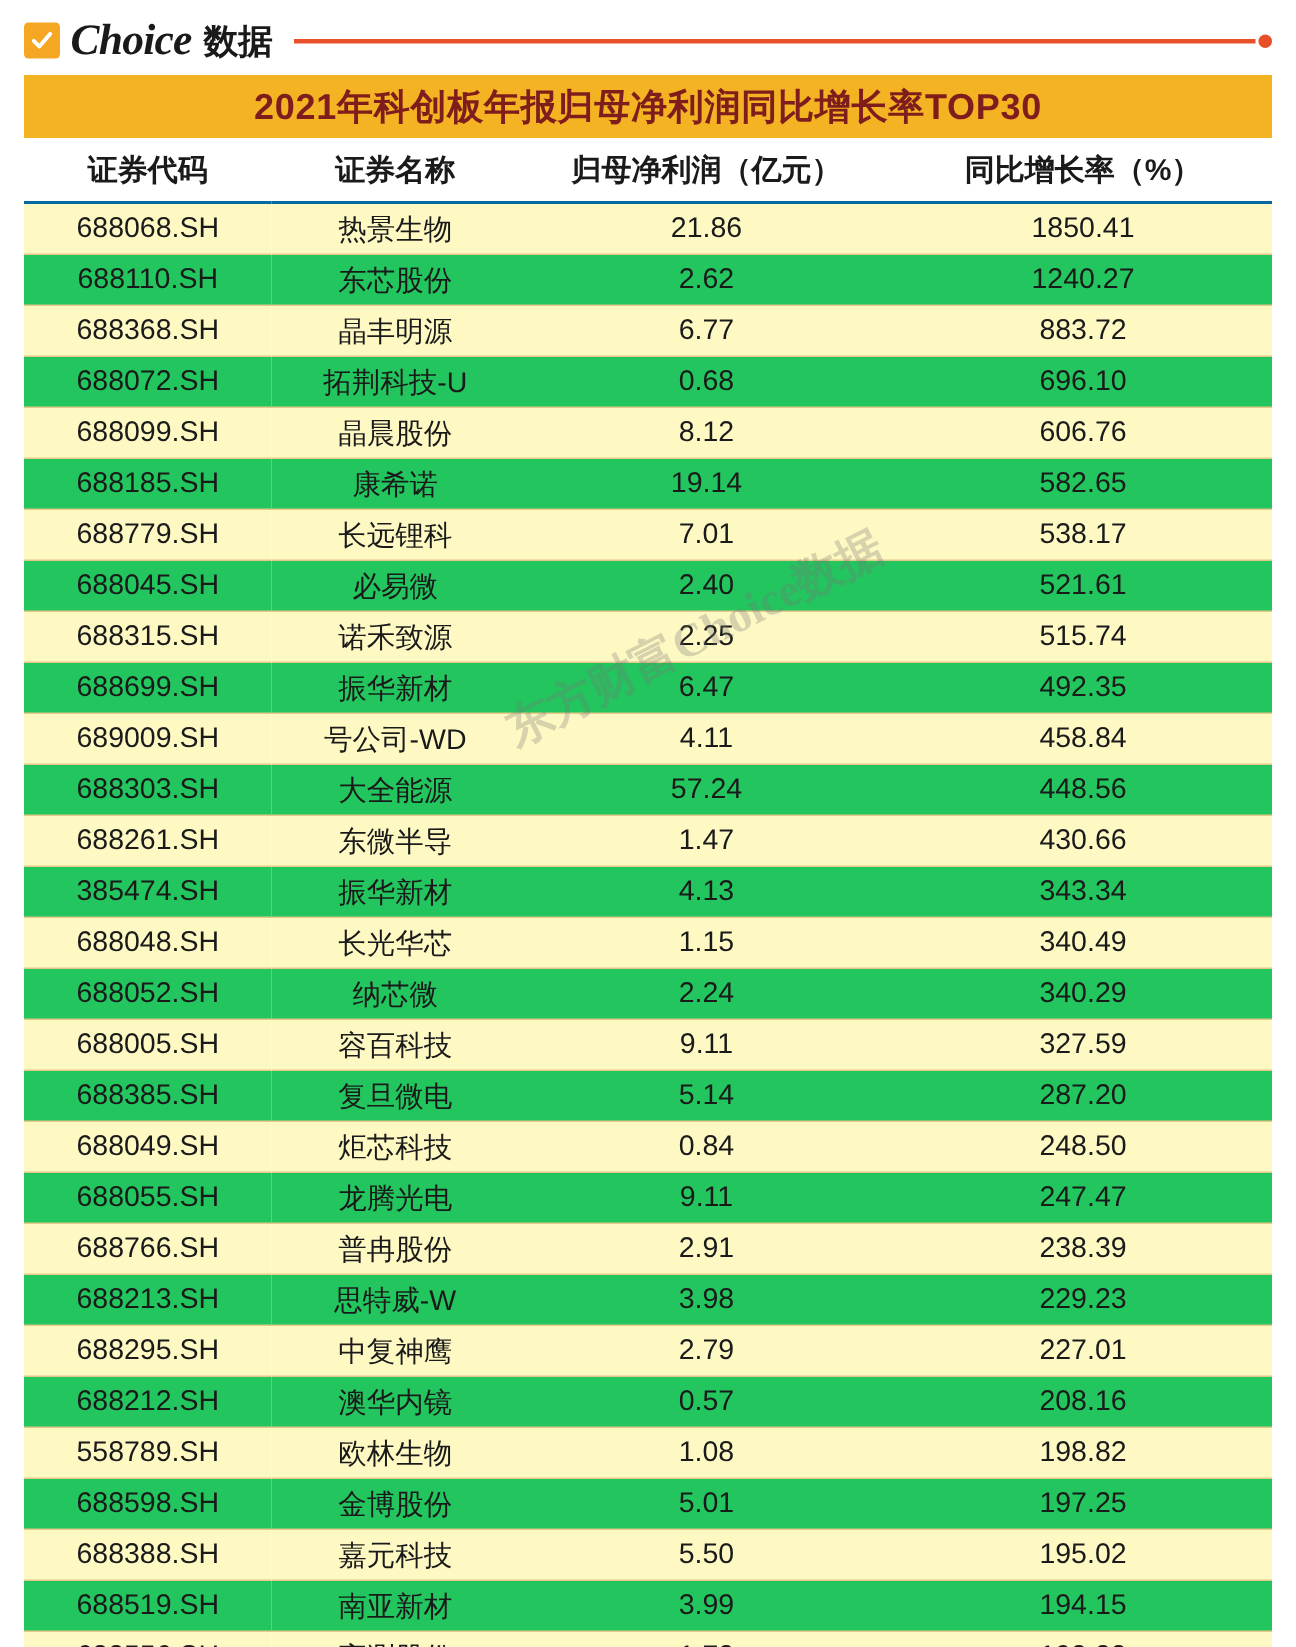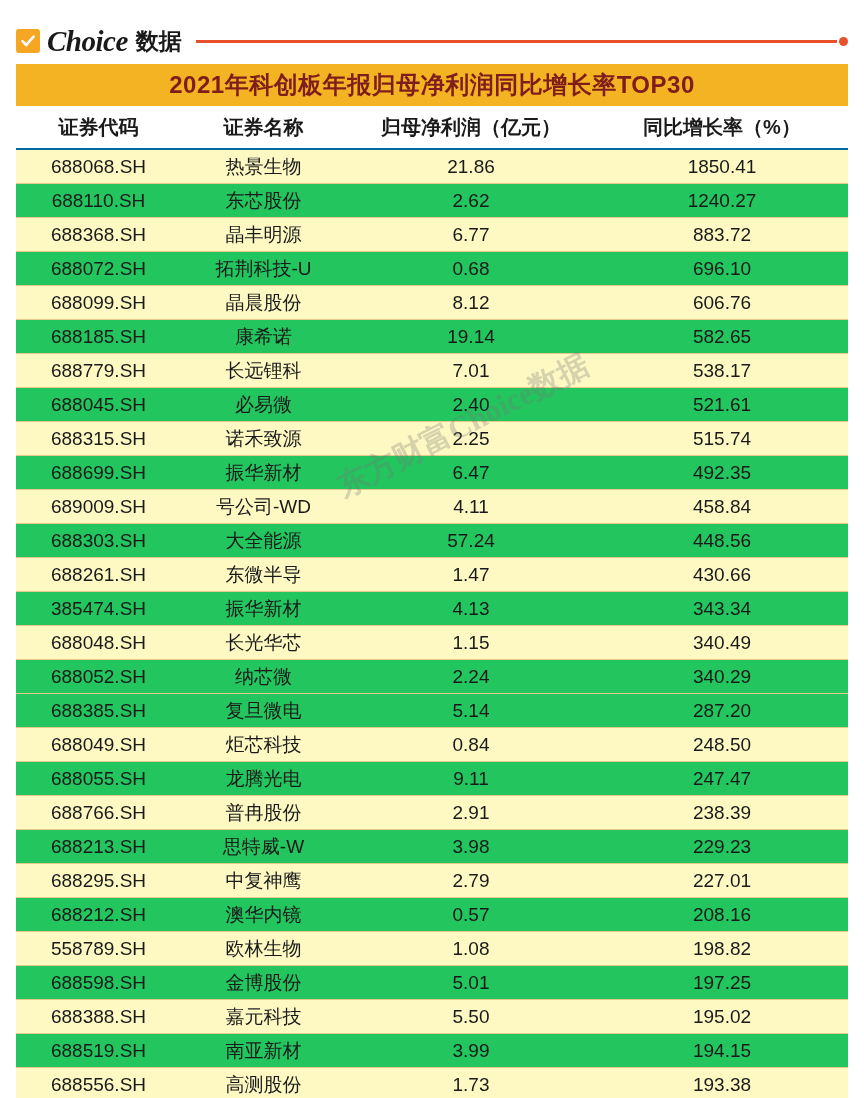--- a/index.html
+++ b/index.html
@@ -20,21 +20,21 @@
     height: 1098px;
     box-sizing: border-box;
     padding: 0 16px;
   }
 
   
   .brand-bar {
     display: flex;
     align-items: center;
     height: 42px;
-    padding-top: 20px;
+    padding-top: 6px;
   }
   .brand-logo {
     display: flex;
     align-items: center;
     white-space: nowrap;
   }
   .brand-check {
     width: 24px;
     height: 24px;
     background: #f5a623;
@@ -262,20 +262,26 @@
           <td>长光华芯</td>
           <td>1.15</td>
           <td>340.49</td>
         </tr>
         <tr class="row-even">
           <td>688052.SH</td>
           <td>纳芯微</td>
           <td>2.24</td>
           <td>340.29</td>
         </tr>
+        <tr class="row-odd">
+          <td>688005.SH</td>
+          <td>容百科技</td>
+          <td>9.11</td>
+          <td>327.59</td>
+        </tr>
         <tr class="row-even">
           <td>688385.SH</td>
           <td>复旦微电</td>
           <td>5.14</td>
           <td>287.20</td>
         </tr>
         <tr class="row-odd">
           <td>688049.SH</td>
           <td>炬芯科技</td>
           <td>0.84</td>

